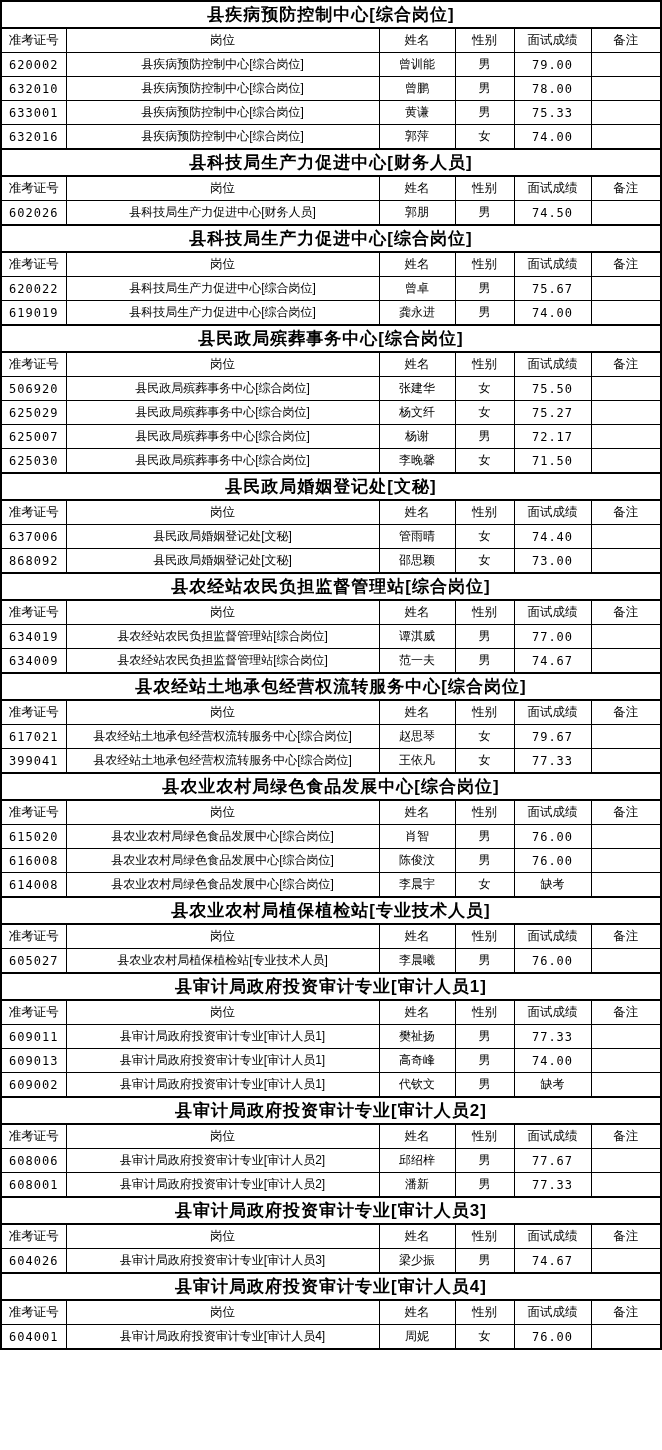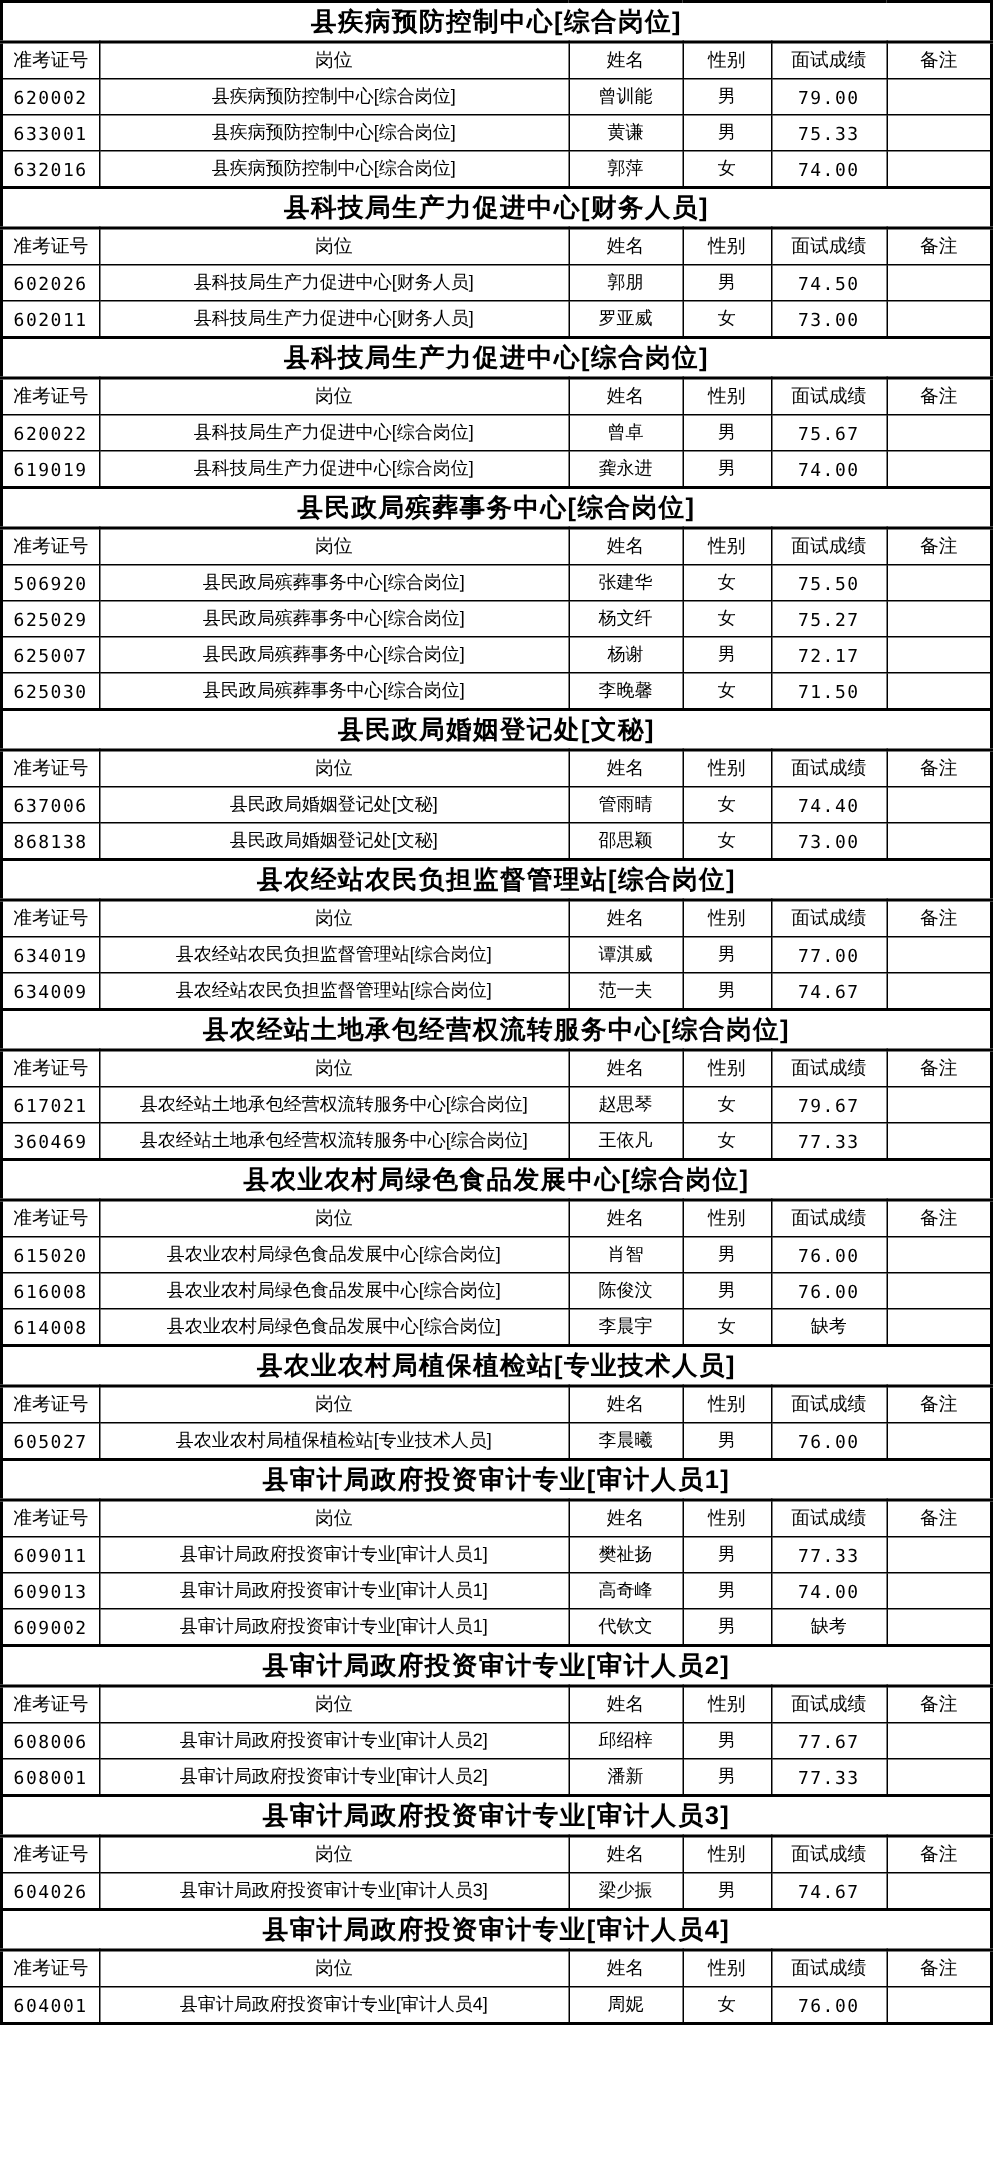--- a/index.html
+++ b/index.html
@@ -76,20 +76,28 @@
         </tr>
         <tr class="data-row">
           <td class="num">620002</td>
           <td>县疾病预防控制中心[综合岗位]</td>
           <td>曾训能</td>
           <td>男</td>
           <td class="num">79.00</td>
           <td></td>
         </tr>
         <tr class="data-row">
+          <td class="num">632010</td>
+          <td>县疾病预防控制中心[综合岗位]</td>
+          <td>曾鹏</td>
+          <td>男</td>
+          <td class="num">78.00</td>
+          <td></td>
+        </tr>
+        <tr class="data-row">
           <td class="num">633001</td>
           <td>县疾病预防控制中心[综合岗位]</td>
           <td>黄谦</td>
           <td>男</td>
           <td class="num">75.33</td>
           <td></td>
         </tr>
         <tr class="data-row">
           <td class="num">632016</td>
           <td>县疾病预防控制中心[综合岗位]</td>
@@ -110,28 +118,20 @@
           <td>备注</td>
         </tr>
         <tr class="data-row">
           <td class="num">602026</td>
           <td>县科技局生产力促进中心[财务人员]</td>
           <td>郭朋</td>
           <td>男</td>
           <td class="num">74.50</td>
           <td></td>
         </tr>
-        <tr class="data-row">
-          <td class="num">602011</td>
-          <td>县科技局生产力促进中心[财务人员]</td>
-          <td>罗亚威</td>
-          <td>女</td>
-          <td class="num">73.00</td>
-          <td></td>
-        </tr>
         <tr class="section-title-row">
           <td colspan="6">县科技局生产力促进中心[综合岗位]</td>
         </tr>
         <tr class="header-row">
           <td>准考证号</td>
           <td>岗位</td>
           <td>姓名</td>
           <td>性别</td>
           <td>面试成绩</td>
           <td>备注</td>
@@ -208,21 +208,21 @@
         </tr>
         <tr class="data-row">
           <td class="num">637006</td>
           <td>县民政局婚姻登记处[文秘]</td>
           <td>管雨晴</td>
           <td>女</td>
           <td class="num">74.40</td>
           <td></td>
         </tr>
         <tr class="data-row">
-          <td class="num">868138</td>
+          <td class="num">868092</td>
           <td>县民政局婚姻登记处[文秘]</td>
           <td>邵思颖</td>
           <td>女</td>
           <td class="num">73.00</td>
           <td></td>
         </tr>
         <tr class="section-title-row">
           <td colspan="6">县农经站农民负担监督管理站[综合岗位]</td>
         </tr>
         <tr class="header-row">
@@ -262,21 +262,21 @@
         </tr>
         <tr class="data-row">
           <td class="num">617021</td>
           <td>县农经站土地承包经营权流转服务中心[综合岗位]</td>
           <td>赵思琴</td>
           <td>女</td>
           <td class="num">79.67</td>
           <td></td>
         </tr>
         <tr class="data-row">
-          <td class="num">360469</td>
+          <td class="num">399041</td>
           <td>县农经站土地承包经营权流转服务中心[综合岗位]</td>
           <td>王依凡</td>
           <td>女</td>
           <td class="num">77.33</td>
           <td></td>
         </tr>
         <tr class="section-title-row">
           <td colspan="6">县农业农村局绿色食品发展中心[综合岗位]</td>
         </tr>
         <tr class="header-row">

